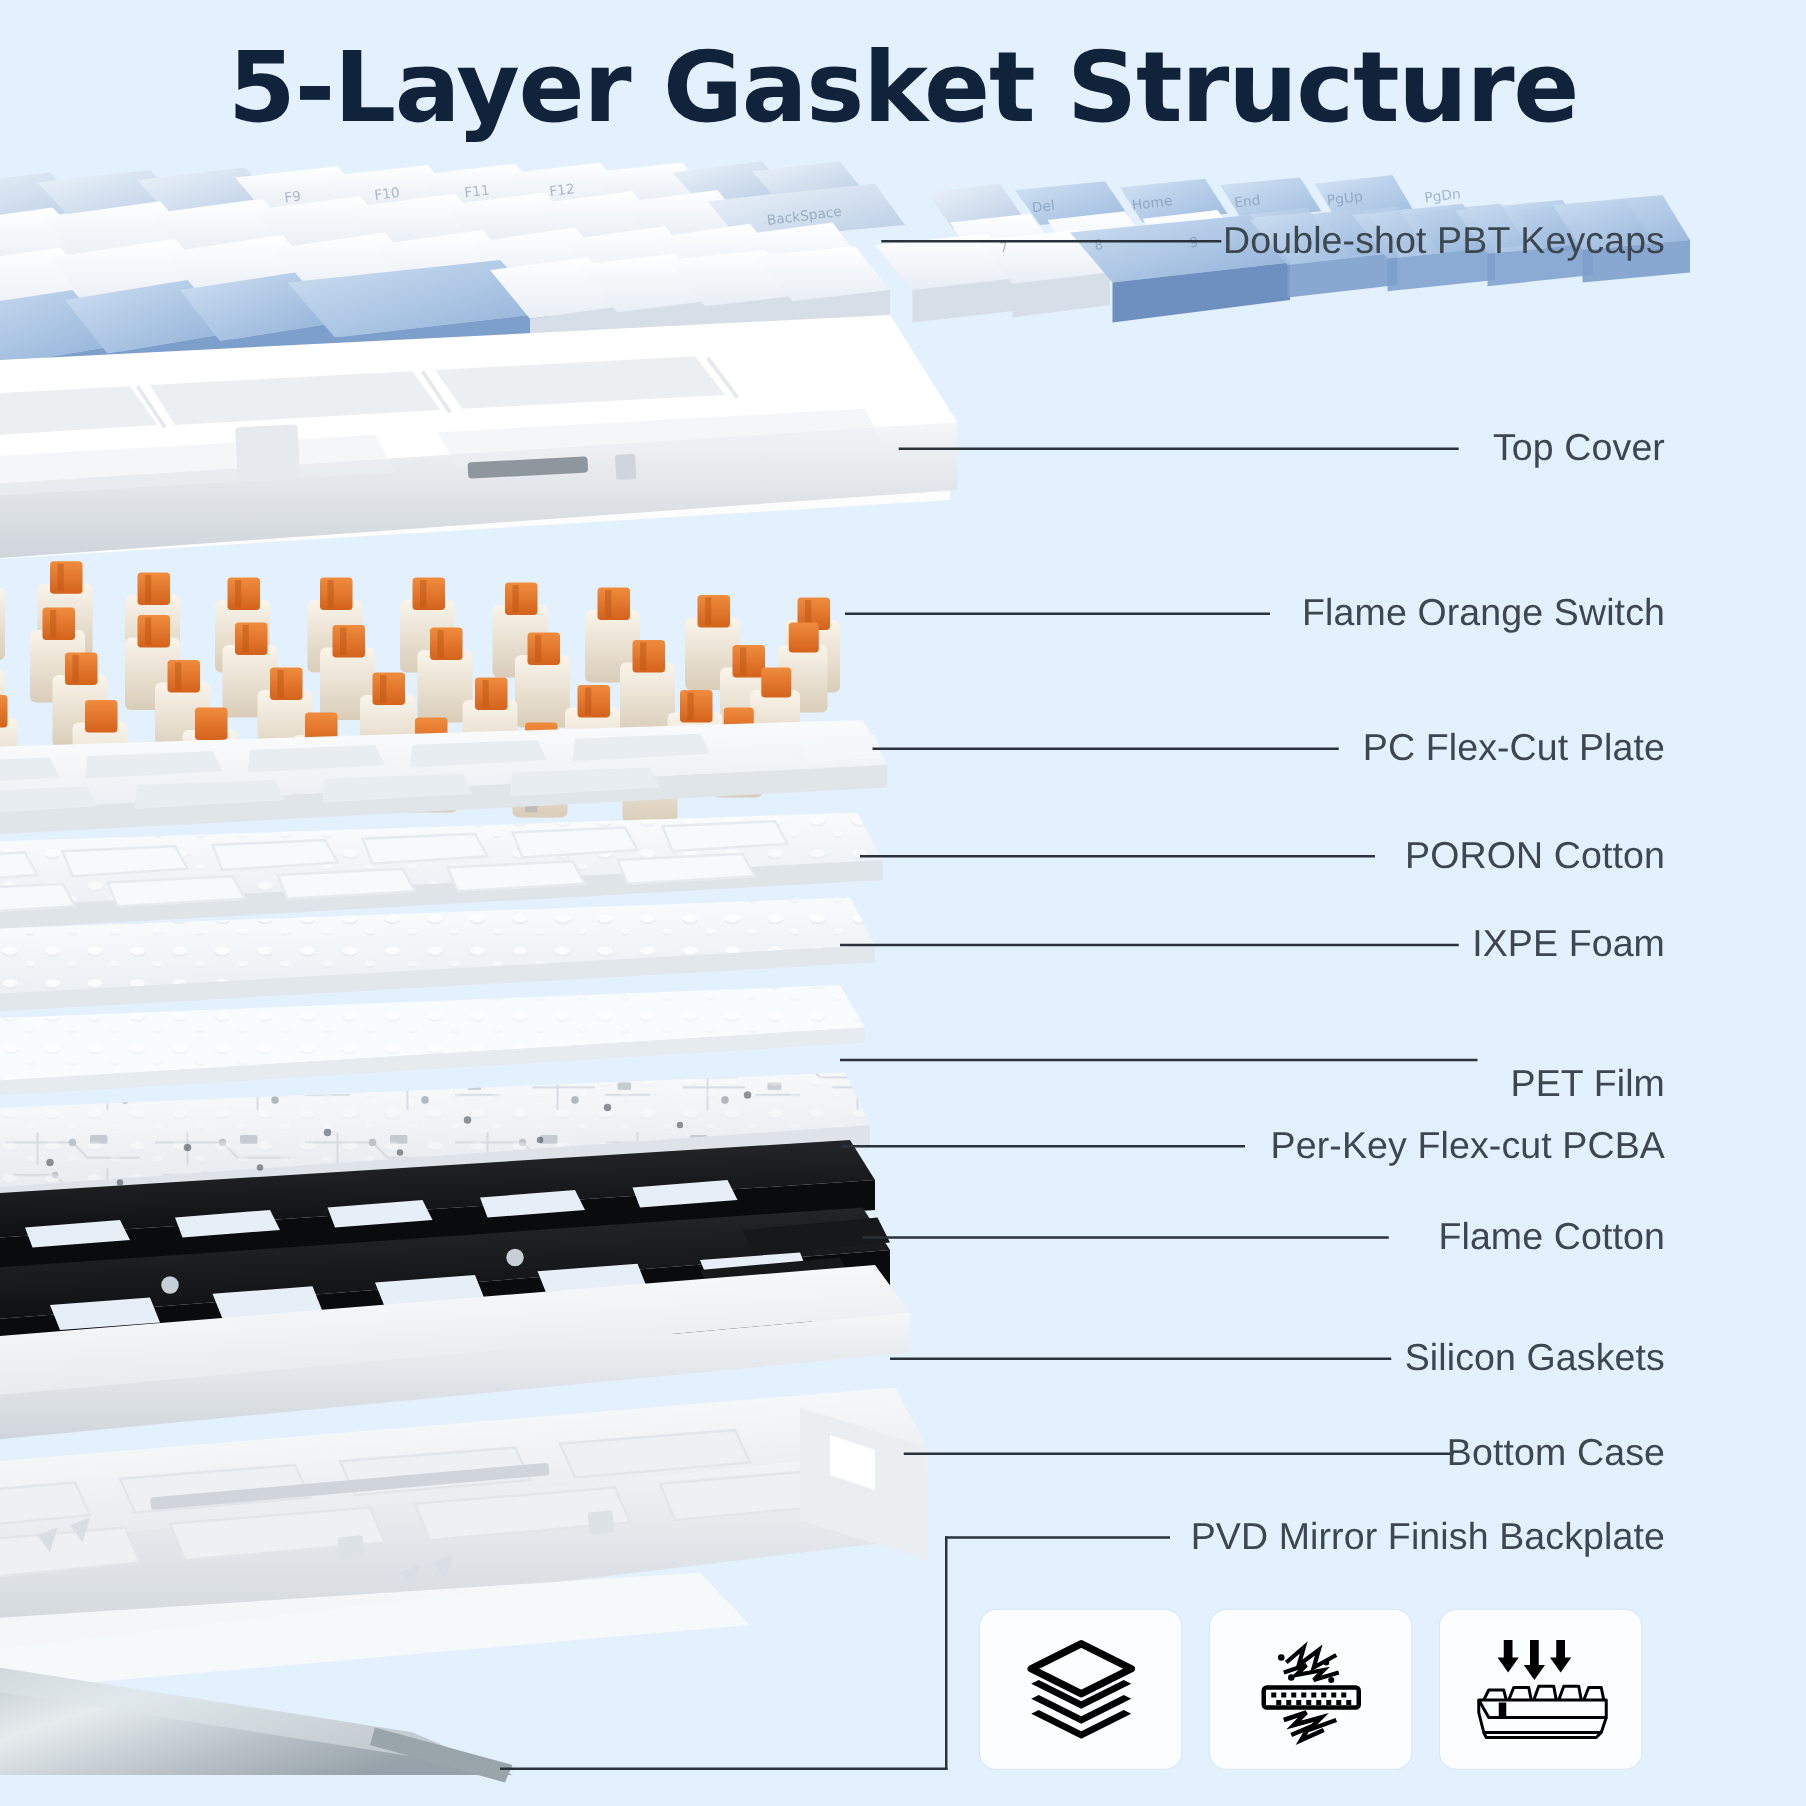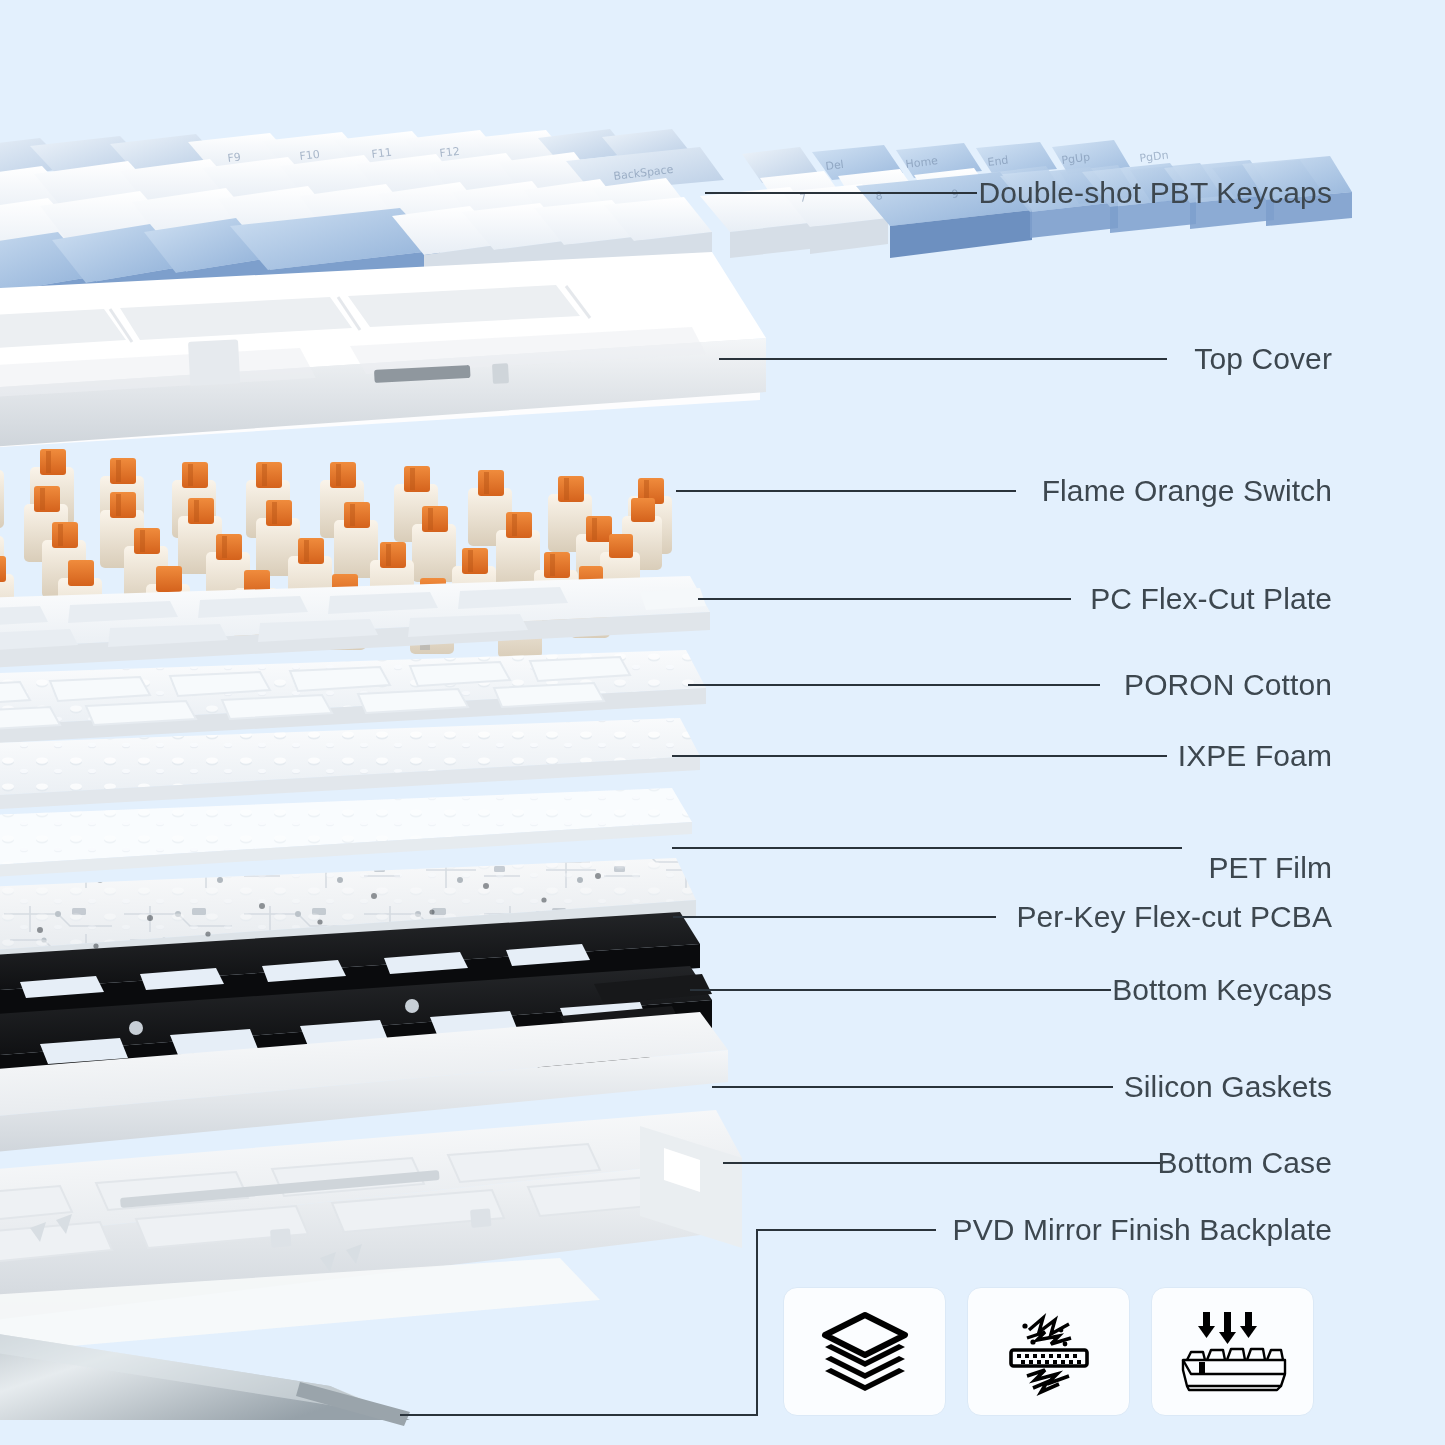--- a/index.html
+++ b/index.html
@@ -613,20 +613,21 @@
       <path d="M-90,1300 L560,1258 L600,1300 L-90,1360 Z" fill="#f7f9fa" opacity=".9"></path>
     </g>
 
     <g>
       <path d="M-90,1320 L330,1386 L410,1420 L-90,1420 Z" fill="url(#pvdGrad)"></path>
       <path d="M-90,1320 L330,1386 L412,1418 L-10,1352 Z" fill="#dfe5e9" opacity=".55"></path>
       <path d="M300,1382 L410,1412 L404,1426 L296,1396 Z" fill="#9aa4ab"></path>
     </g>
   </svg>
 
+  <div class="title">5-Layer Gasket Structure</div>
 
   <div>
     <div class="leader" style="left:705px; top:192px; width:272px;"></div>
     <div class="label" style="right:113px; top:193px;">Double-shot PBT Keycaps</div>
   </div>
 
   <div>
     <div class="leader" style="left:719px; top:358px; width:448px;"></div>
     <div class="label" style="right:113px; top:359px;">Top Cover</div>
   </div>
@@ -656,21 +657,21 @@
     <div class="label" style="right:113px; top:848px;margin-top:20px;">PET Film</div>
   </div>
 
   <div>
     <div class="leader" style="left:673px; top:916px; width:323px;"></div>
     <div class="label" style="right:113px; top:917px;">Per-Key Flex-cut PCBA</div>
   </div>
 
   <div>
     <div class="leader" style="left:690px; top:989px; width:421px;"></div>
-    <div class="label" style="right:113px; top:990px;">Bottom Keycaps</div>
+    <div class="label" style="right:113px; top:990px;">Flame Cotton</div>
   </div>
 
   <div>
     <div class="leader" style="left:712px; top:1086px; width:401px;"></div>
     <div class="label" style="right:113px; top:1087px;">Silicon Gaskets</div>
   </div>
 
   <div>
     <div class="leader" style="left:723px; top:1162px; width:440px;"></div>
     <div class="label" style="right:113px; top:1163px;">Bottom Case</div>

